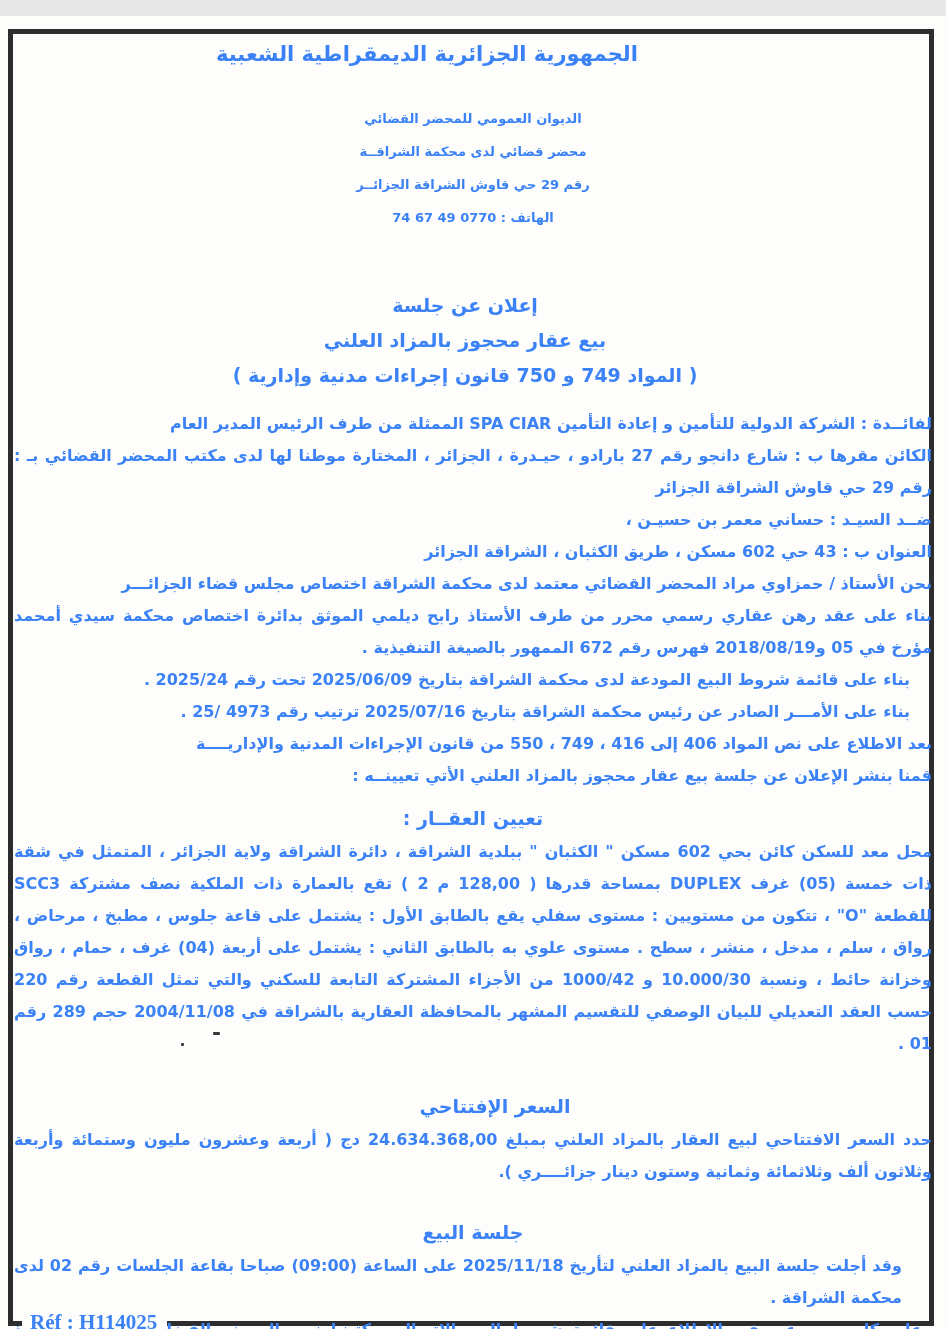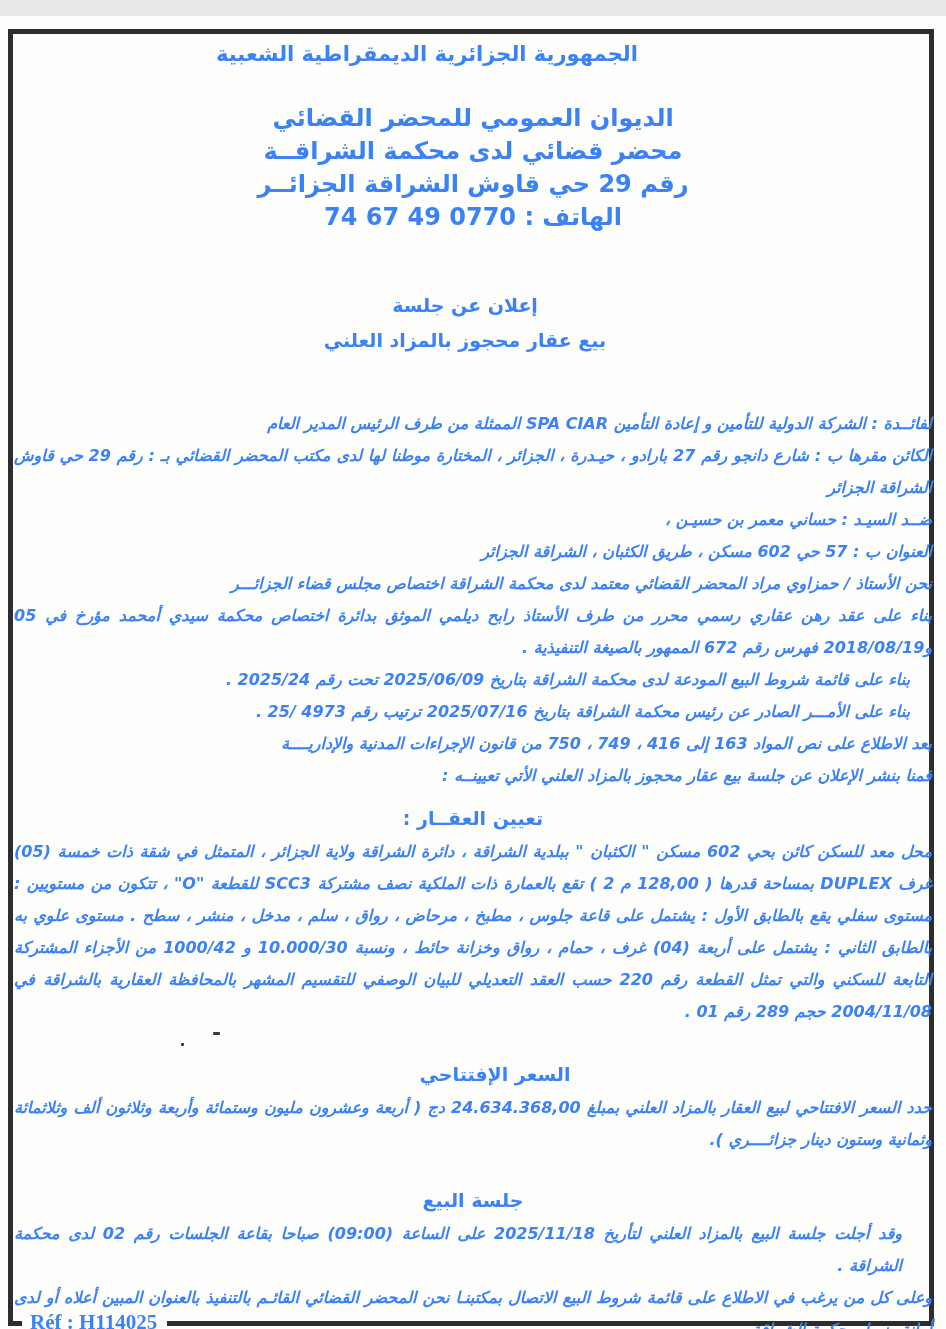--- a/index.html
+++ b/index.html
@@ -26,21 +26,21 @@
     text-align: center;
     transform: translateX(-46px);
     font-size: 21px;
     font-weight: 800;
     letter-spacing: 0.2px;
   }
   .office {
     position: absolute;
     top: 86px; left: 0; right: 0;
     text-align: center;
-    font-size: 24px;
+    font-size: 13px;
     font-weight: 700;
     line-height: 33px;
     direction: rtl;
   }
   .notice {
     position: absolute;
     top: 272px; left: 0; right: 16px;
     text-align: center;
     font-size: 19px;
     font-weight: 700;
@@ -49,21 +49,21 @@
   }
   .docbody {
     position: absolute;
     top: 392px; right: 14px; left: 14px;
     direction: rtl;
     font-size: 16px;
     font-weight: 700;
     line-height: 32px;
     text-align: justify;
   }
-  .docbody p { margin: 0; font-style: italic; }
+  .docbody p { margin: 0; }
   .ind1 { padding-right: 22px; }
   .ind2 { padding-right: 30px; }
   .sec-h {
     text-align: center;
     font-size: 19px;
     font-weight: 800;
     margin: 10px 0 2px 0;
   }
   .sec-h.gap1 { margin-top: 30px; padding-left: 44px; }
   .sec-h.gap2 { margin-top: 28px; }
@@ -95,32 +95,33 @@
   <div class="office">
     <div>الديوان العمومي للمحضر القضائي</div>
     <div>محضر قضائي لدى محكمة الشراقــة</div>
     <div>رقم 29 حي قاوش الشراقة الجزائــر</div>
     <div>الهاتف : 0770 49 67 74</div>
   </div>
 
   <div class="notice">
     <div>إعلان عن جلسة</div>
     <div>بيع عقار محجوز بالمزاد العلني</div>
+    <div>( المواد 749 و 750 قانون إجراءات مدنية وإدارية )</div>
   </div>
 
   <div class="docbody">
     <p>لفائــدة : الشركة الدولية للتأمين و إعادة التأمين SPA CIAR الممثلة من طرف الرئيس المدير العام</p>
     <p>الكائن مقرها ب : شارع دانجو رقم 27 بارادو ، حيـدرة ، الجزائر ، المختارة موطنا لها لدى مكتب المحضر القضائي بـ : رقم 29 حي قاوش الشراقة الجزائر</p>
     <p>ضــد السيـد :  حساني معمر بن حسيـن ،</p>
-    <p>العنوان ب : 57 حي 602 مسكن ، طريق الكثبان ، الشراقة الجزائر</p>
+    <p>العنوان ب : 43 حي 602 مسكن ، طريق الكثبان ، الشراقة الجزائر</p>
     <p>نحن الأستاذ / حمزاوي مراد المحضر القضائي معتمد لدى محكمة الشراقة اختصاص مجلس قضاء الجزائـــر</p>
     <p>بناء على عقد رهن عقاري رسمي محرر من طرف الأستاذ رابح ديلمي الموثق بدائرة اختصاص محكمة سيدي أمحمد مؤرخ في 05 و2018/08/19 فهرس رقم 672 الممهور بالصيغة التنفيذية .</p>
     <p class="ind1">بناء على قائمة شروط البيع المودعة لدى محكمة الشراقة بتاريخ 2025/06/09 تحت رقم 2025/24 .</p>
     <p class="ind1">بناء على الأمـــر الصادر عن رئيس محكمة الشراقة بتاريخ 2025/07/16 ترتيب رقم 4973 /25 .</p>
-    <p>بعد الاطلاع على نص المواد 163 إلى 416 ، 749 ، 750 من قانون الإجراءات المدنية والإداريــــة</p>
+    <p>بعد الاطلاع على نص المواد 406 إلى 416 ، 749 ، 550 من قانون الإجراءات المدنية والإداريــــة</p>
     <p>قمنا بنشر الإعلان عن جلسة بيع عقار محجوز بالمزاد العلني الأتي تعيينــه :</p>
 
     <div class="sec-h">تعيين العقــار :</div>
     <p>محل معد للسكن كائن بحي 602 مسكن " الكثبان " ببلدية الشراقة ، دائرة الشراقة ولاية الجزائر ، المتمثل في شقة ذات خمسة (05) غرف DUPLEX بمساحة قدرها ( 128,00 م 2 ) تقع بالعمارة ذات الملكية نصف مشتركة SCC3 للقطعة "O" ، تتكون من مستويين : مستوى سفلي يقع بالطابق الأول : يشتمل على قاعة جلوس ، مطبخ ، مرحاض ، رواق ، سلم ، مدخل ، منشر ، سطح . مستوى علوي به بالطابق الثاني : يشتمل على أربعة (04) غرف ، حمام ، رواق وخزانة حائط ، ونسبة 10.000/30 و 1000/42 من الأجزاء المشتركة التابعة للسكني والتي تمثل القطعة رقم 220 حسب العقد التعديلي للبيان الوصفي للتقسيم المشهر بالمحافظة العقارية بالشراقة في 2004/11/08 حجم 289 رقم 01 .</p>
 
     <div class="sec-h gap1">السعر الإفتتاحي</div>
     <p>حدد السعر الافتتاحي لبيع العقار بالمزاد العلني بمبلغ 24.634.368,00 دج ( أربعة وعشرون مليون وستمائة وأربعة وثلاثون ألف وثلاثمائة وثمانية وستون دينار جزائــــري ).</p>
 
     <div class="sec-h gap2">جلسة البيع</div>
     <p class="ind2">وقد أجلت جلسة البيع بالمزاد العلني لتأريخ 2025/11/18 على الساعة (09:00) صباحا بقاعة الجلسات رقم 02 لدى محكمة الشراقة .</p>

